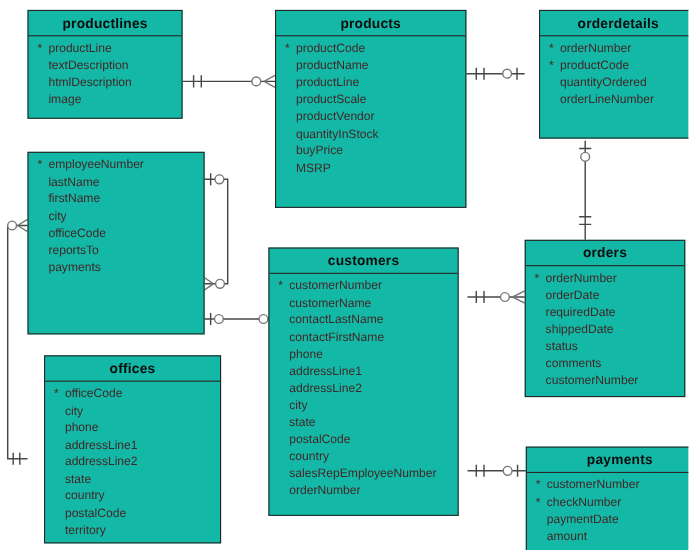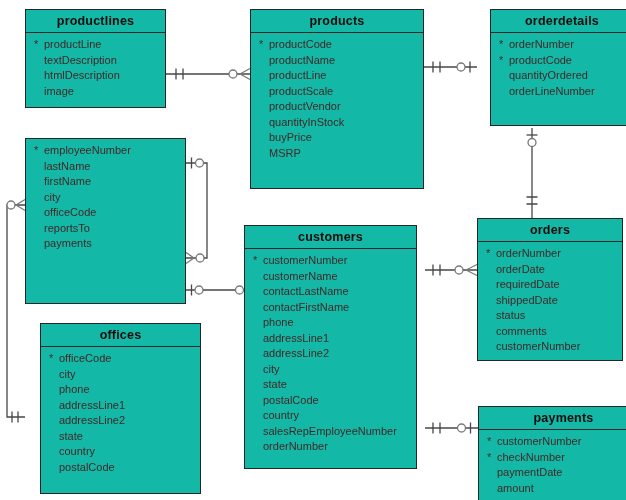--- a/index.html
+++ b/index.html
@@ -336,20 +336,24 @@
           <span class="fname">state</span>
         </div>
         <div class="frow">
           <span class="fkey"></span>
           <span class="fname">country</span>
         </div>
         <div class="frow">
           <span class="fkey"></span>
           <span class="fname">postalCode</span>
         </div>
+        <div class="frow">
+          <span class="fkey"></span>
+          <span class="fname">territory</span>
+        </div>
       </div>
   </div>
 
   <div class="entity t-payments">
     <div class="hdr">payments</div>
     <div class="fields">
         <div class="frow">
           <span class="fkey">*</span>
           <span class="fname">customerNumber</span>
         </div>

